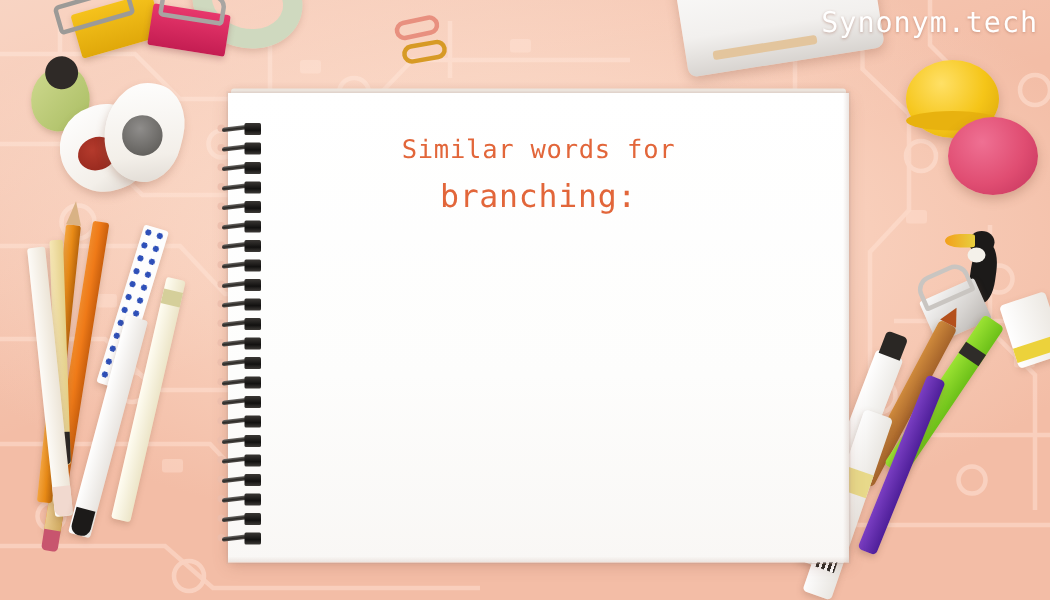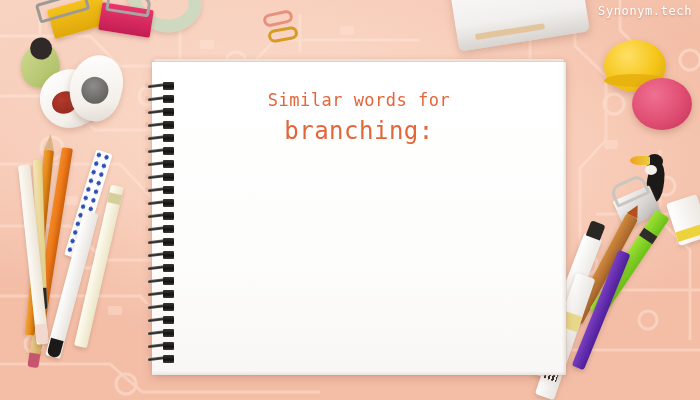--- a/index.html
+++ b/index.html
@@ -82,33 +82,33 @@
   .content{
     position:absolute; left:0; top:0; width:414px; height:313px;
     display:flex; flex-direction:column; align-items:center;
     padding-top:26px;
   }
   .title-sm{
     font-size:17px; color:#e2663a; letter-spacing:.5px;
     line-height:24px; white-space:nowrap;
   }
   .title-lg{
-    font-size:24px; color:#e2663a; letter-spacing:.5px;
+    font-size:21px; color:#e2663a; letter-spacing:.5px;
     line-height:34px; margin-top:2px; white-space:nowrap;
   }
   .words{
     margin-top:42px;
     font-size:16.5px; line-height:25px; color:#2e2e2e;
     text-align:center; white-space:pre; letter-spacing:.2px;
   }
 
   
   .brand{
     position:absolute; right:8px; top:4px;
-    color:#ffffff; font-size:12px; letter-spacing:.6px;
+    color:#ffffff; font-size:19px; letter-spacing:.6px;
     text-shadow:0 1px 2px rgba(150,90,70,.45);
     z-index:40;
   }
 
   
   .deco{ position:absolute; pointer-events:none; }
 
   
   .camera{
     left:452px; top:-44px; width:132px; height:86px;

